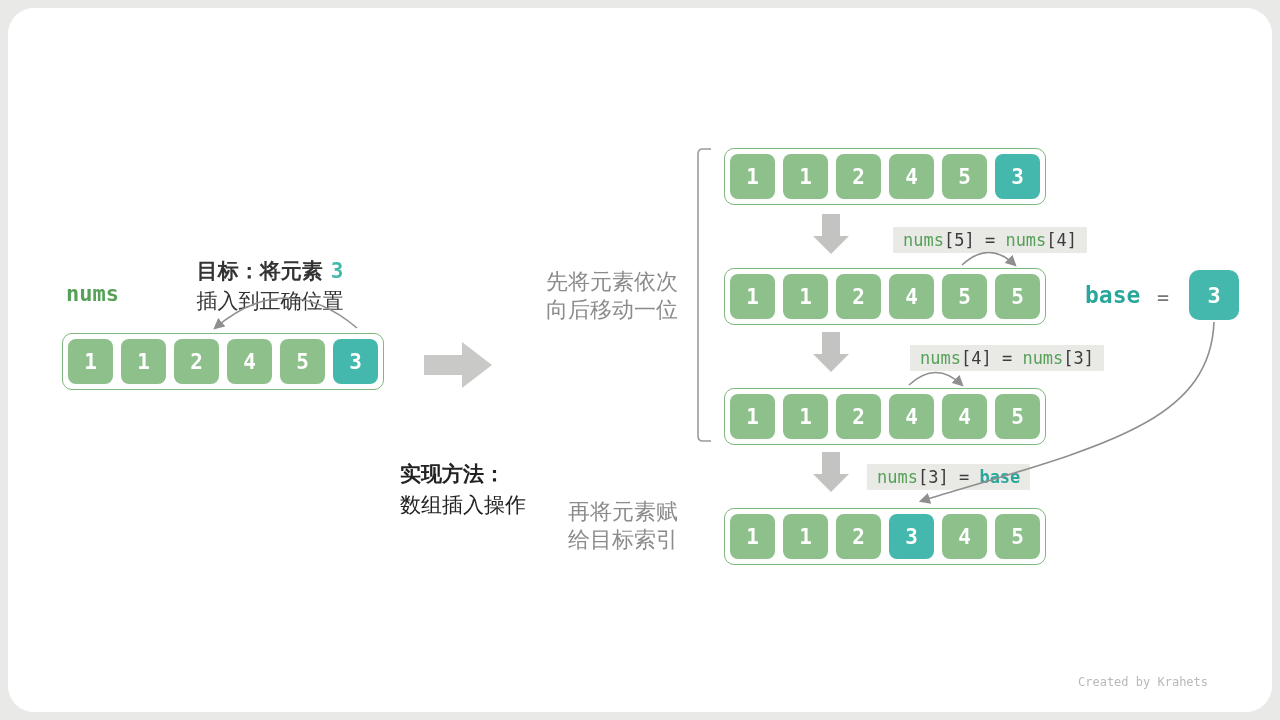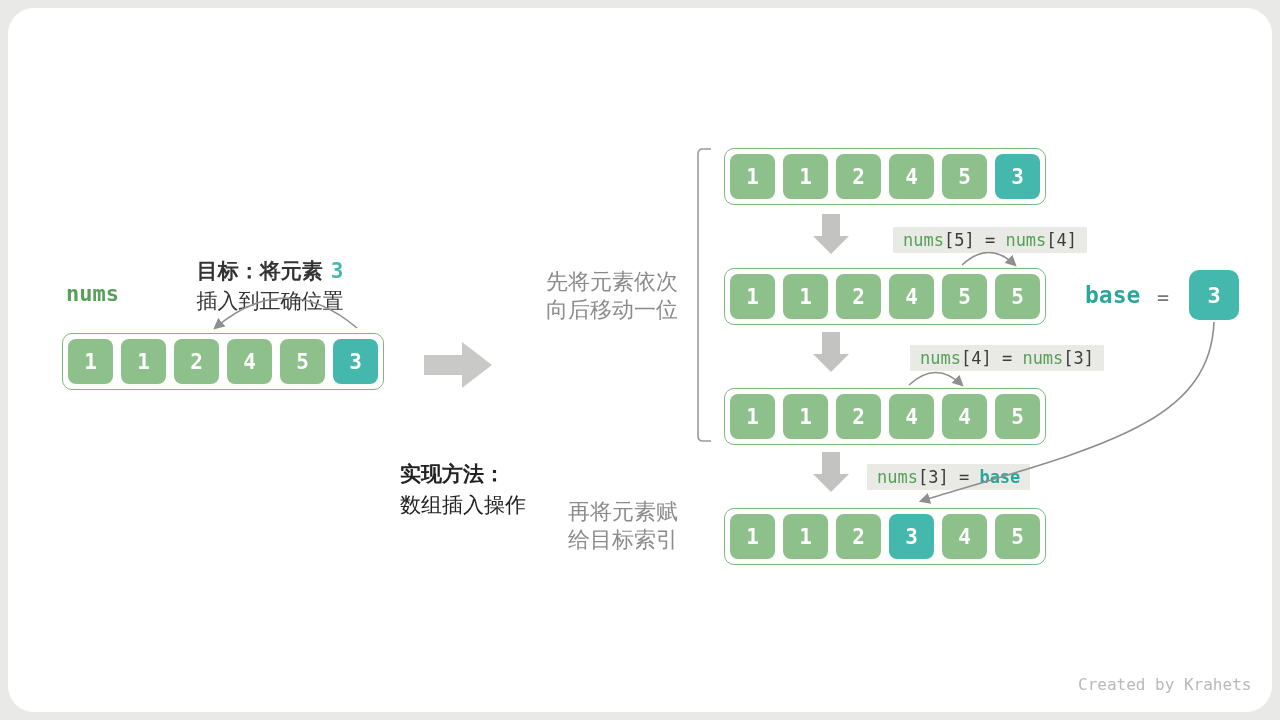--- a/index.html
+++ b/index.html
@@ -115,21 +115,21 @@
     border-radius: 10px;
     color: #fff;
     font-family: "DejaVu Sans Mono", monospace;
     font-weight: bold;
     font-size: 22px;
     display: flex; align-items: center; justify-content: center;
   }
 
   .watermark {
     font-family: "DejaVu Sans Mono", monospace;
-    font-size: 16px;
+    font-size: 12px;
     color: #b9b9b7;
   }
 </style>
 </head>
 <body>
 
 <div class="canvas">
   <div class="card"></div>
 
   <div class="abs nums-label" style="left:66px; top:281px;">nums</div>

